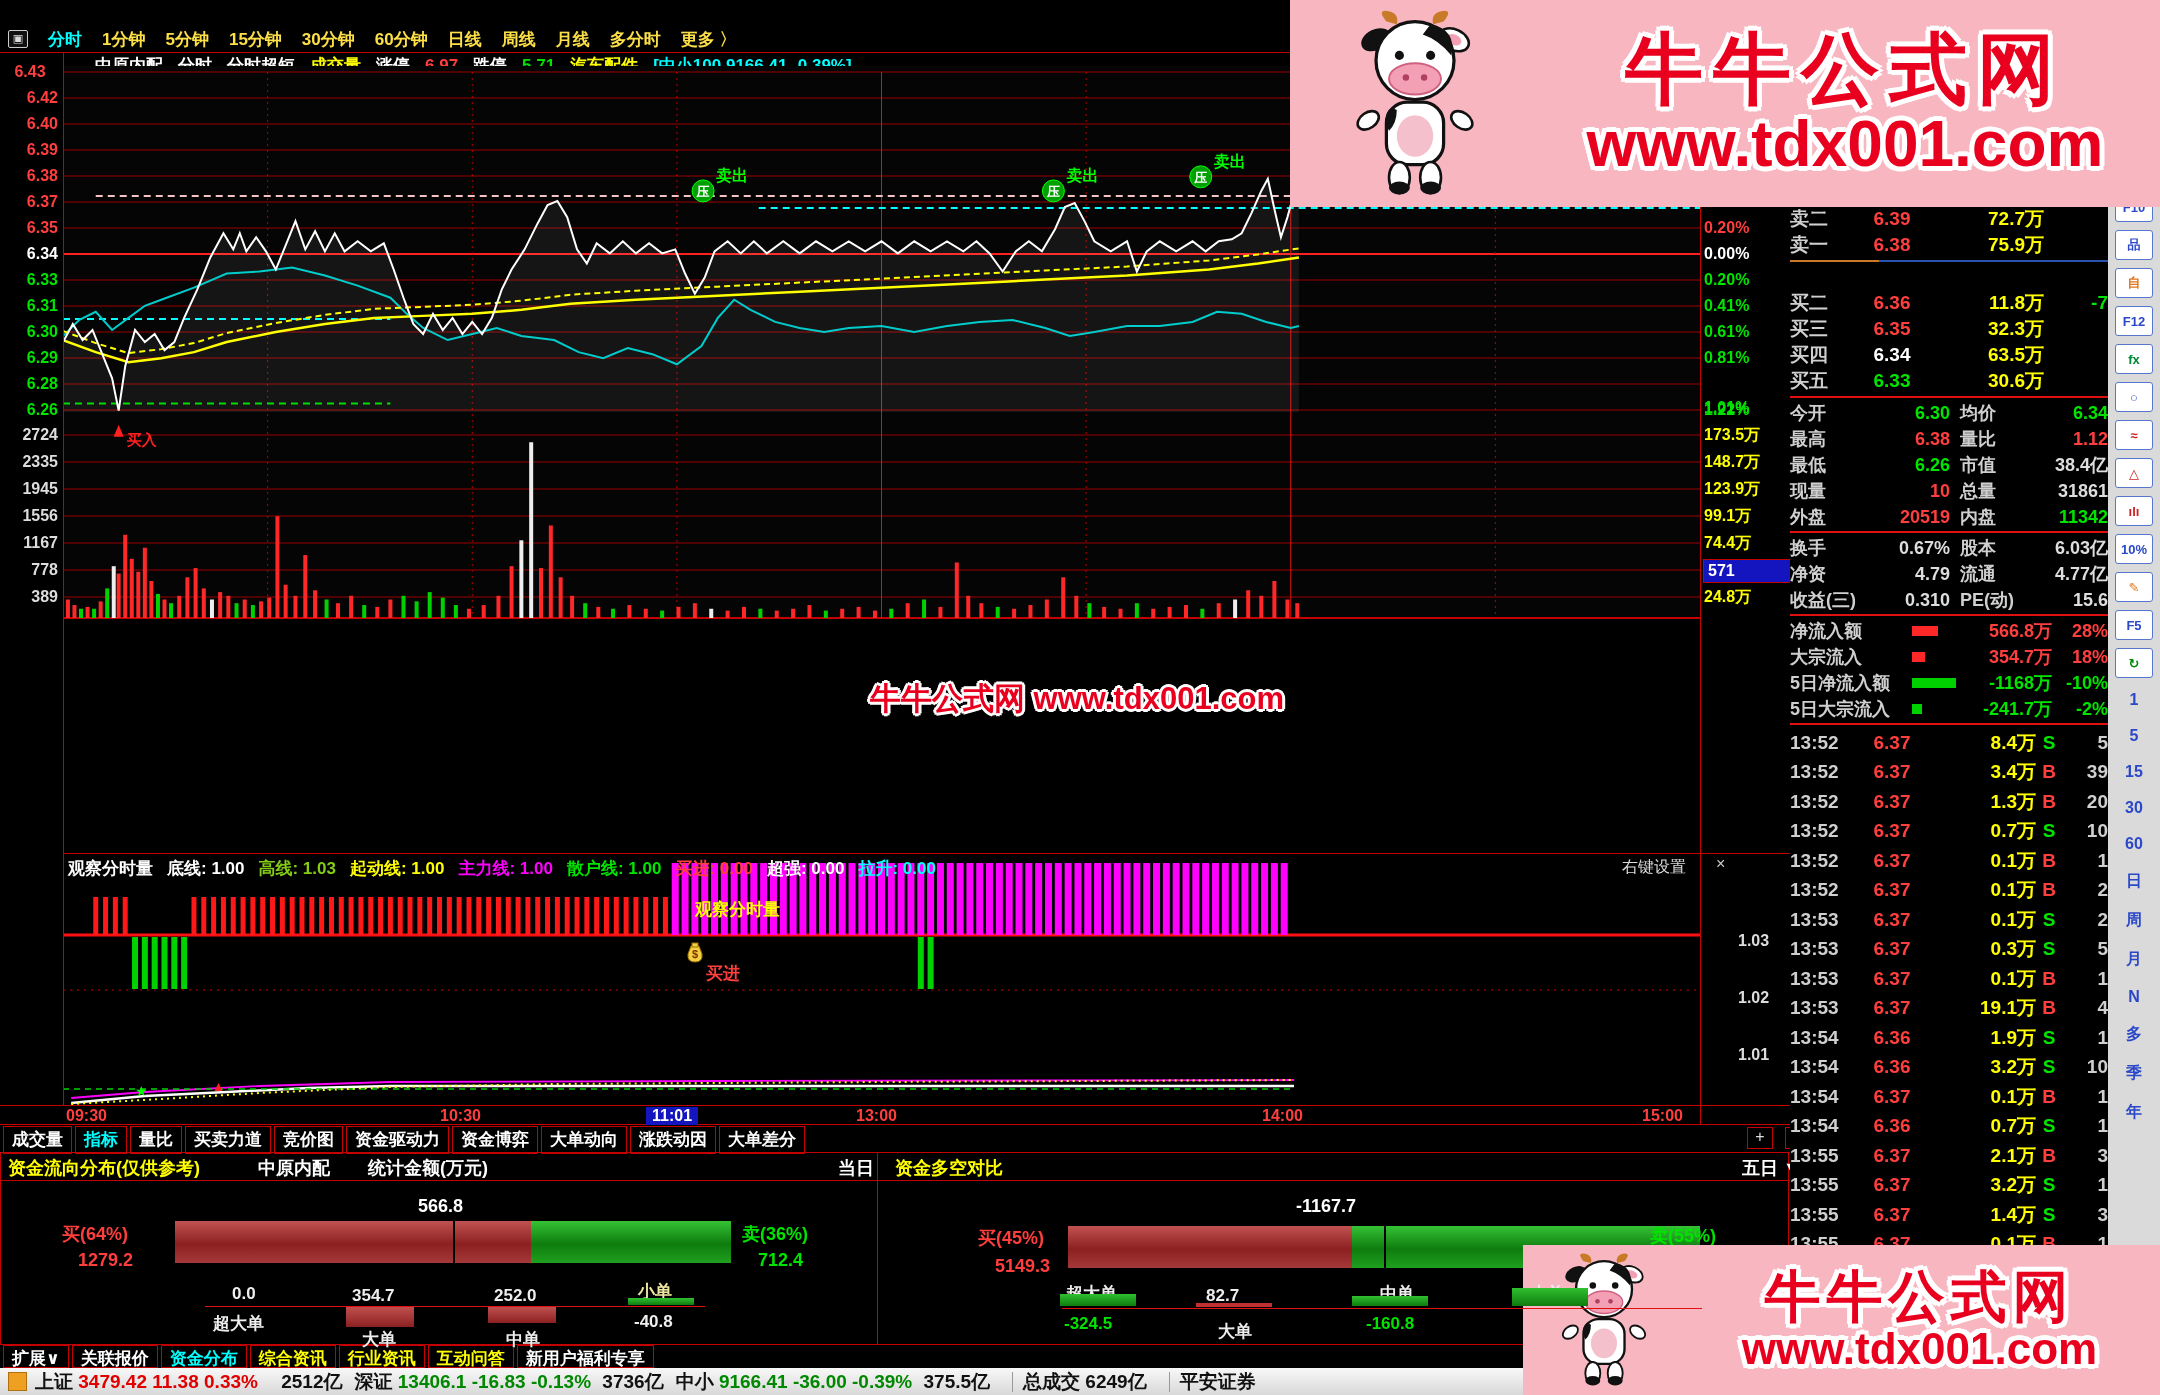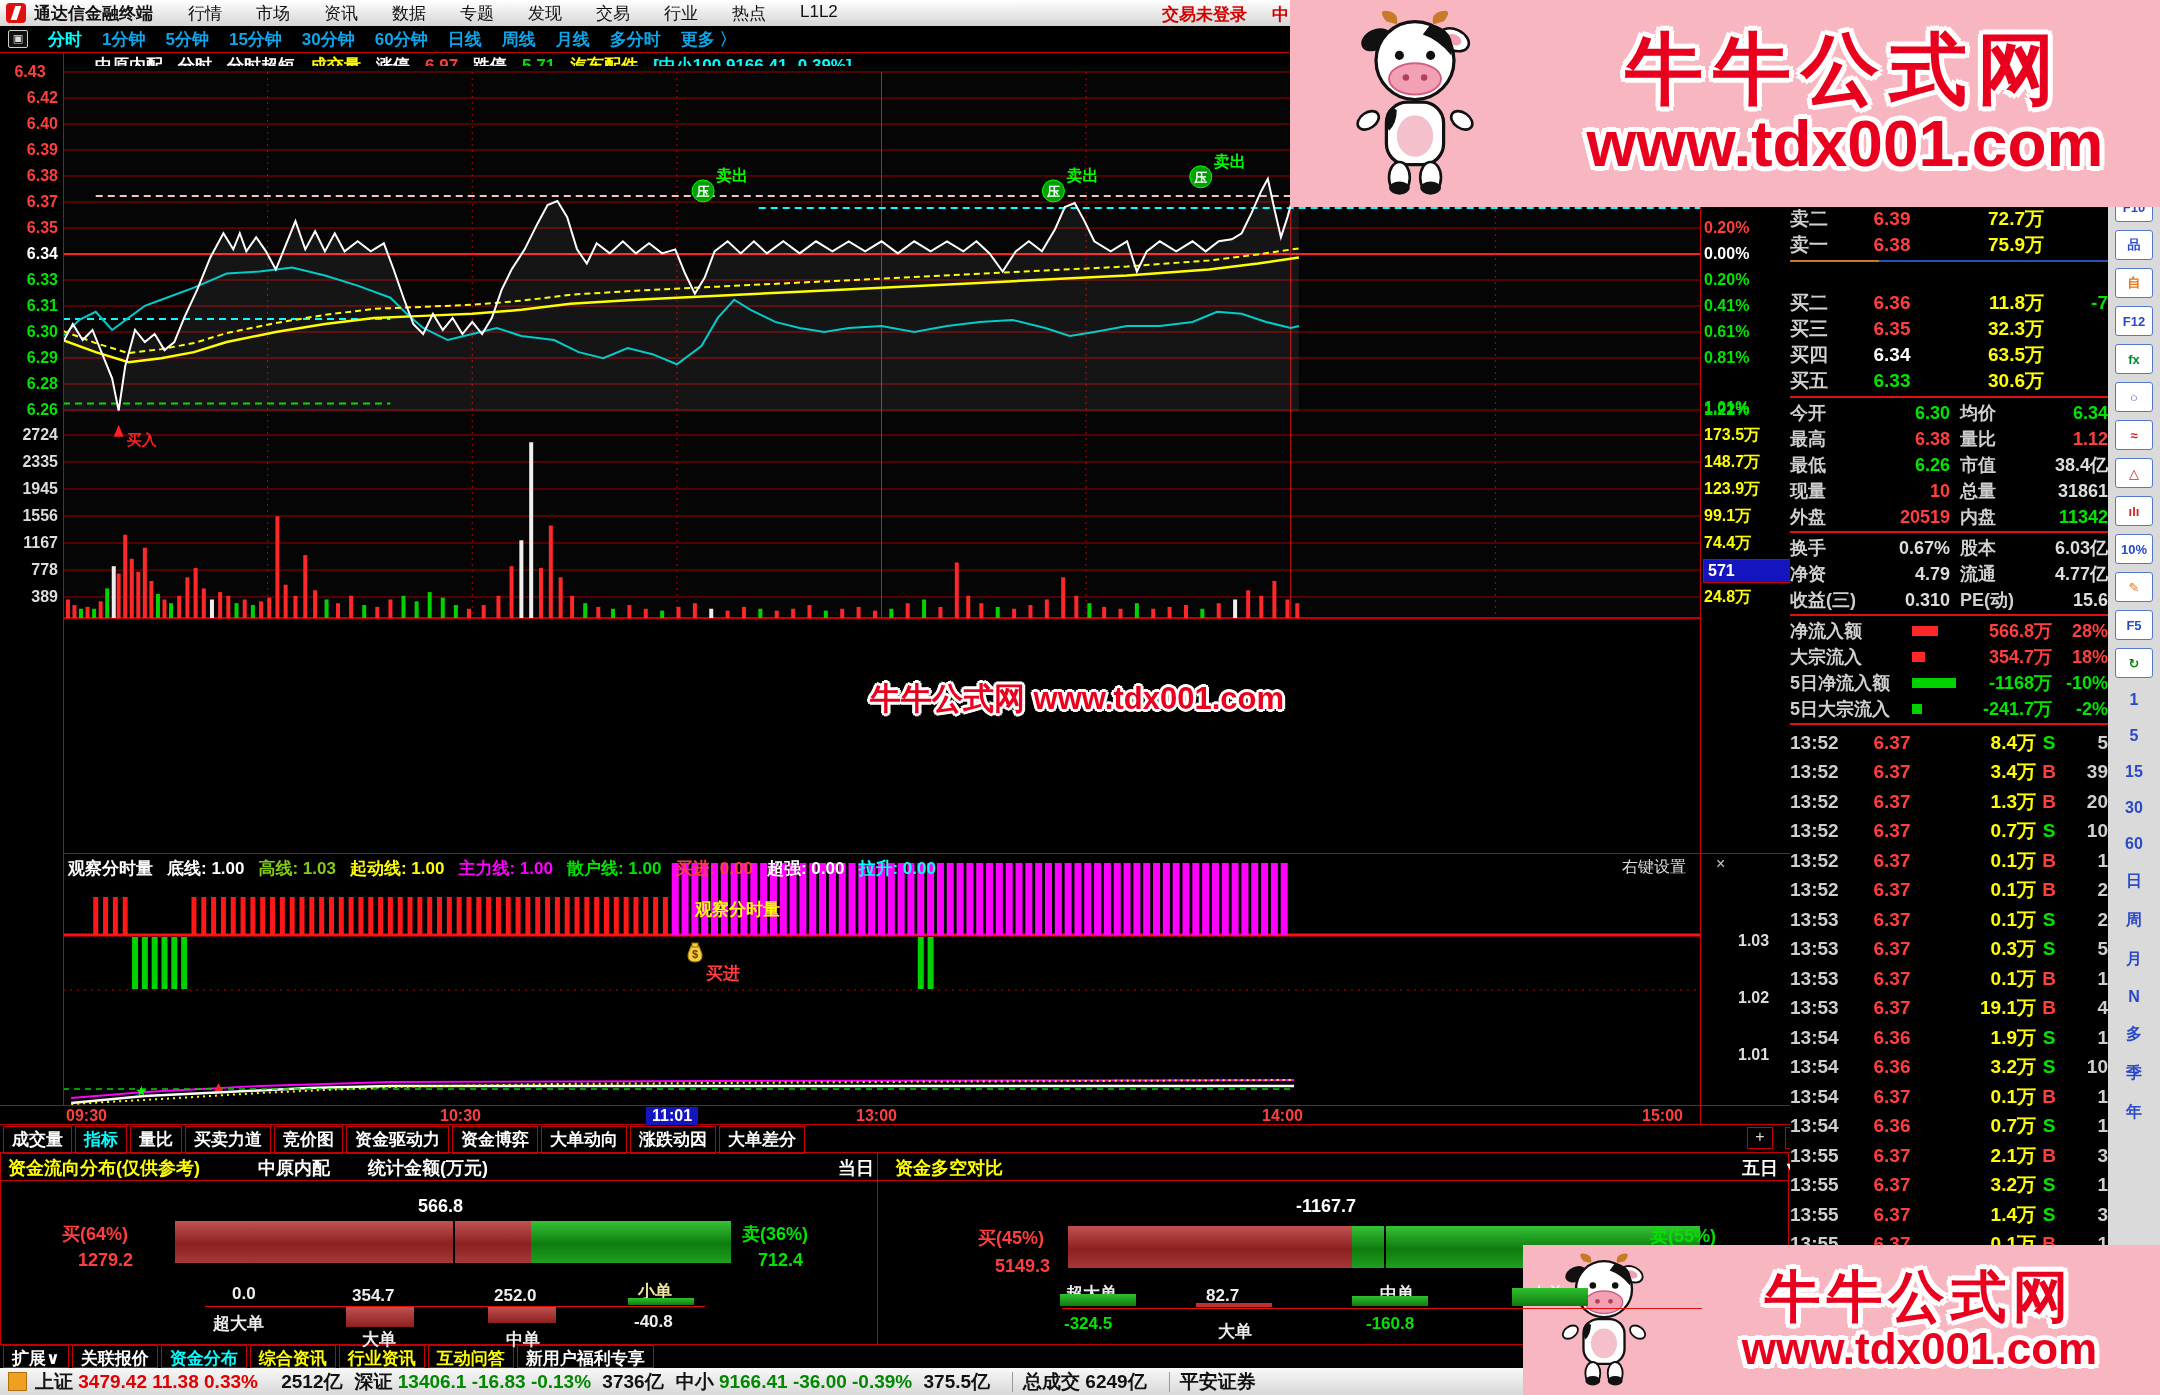--- a/index.html
+++ b/index.html
@@ -16,21 +16,21 @@
         background:#fff;transform:skewX(-18deg);}
   .app-title{font-size:17px;color:#111;font-weight:bold;margin-right:18px;}
   .menu-item{font-size:17px;color:#111;padding:0 17px;}
   .login-status{position:absolute;left:1162px;top:3px;font-size:17px;color:#d00000;font-weight:bold;}
   .login-suffix{position:absolute;left:1272px;top:3px;font-size:17px;color:#d00000;font-weight:bold;}
   
   .periodbar{position:absolute;top:26px;left:0;width:2160px;height:26px;background:#000;
              display:flex;align-items:center;}
   .period-icon{width:18px;height:16px;border:1px solid #ccc;border-radius:2px;margin:0 10px 0 8px;
                background:#111;color:#ddd;font-size:11px;line-height:15px;text-align:center;}
-  .period-item{font-size:17px;color:#0ea5e9;padding:0 10px;font-weight:bold;}
+  .period-item{font-size:17px;color:#fde047;padding:0 10px;font-weight:bold;}
   .period-item.active{color:#00ffff;}
   
   .chart-header{position:absolute;top:54px;left:95px;display:flex;gap:15px;font-size:17px;
                 font-weight:bold;align-items:center;}
   
   .tw{color:#ffffff;} .tr{color:#ff3e3e;} .tg{color:#00e400;} .ty{color:#ffff00;}
   .tc{color:#00ffff;} .tgray{color:#cfcfcf;} .tpale{color:#dddddd;}
   .axis-label{position:absolute;font-size:16px;font-weight:bold;transform:translateY(-50%);}
   .time-label{position:absolute;top:1107px;font-size:16px;font-weight:bold;color:#ff3e3e;}
   .time-label.hl{background:#1515c0;color:#fff;padding:0 6px;}
@@ -89,38 +89,20 @@
   .wm-center{position:absolute;top:678px;left:870px;font-size:31px;font-weight:bold;color:#e8001e;
              white-space:nowrap;text-shadow:-2px -2px 0 #fff,2px -2px 0 #fff,-2px 2px 0 #fff,
              2px 2px 0 #fff,-3px 0 0 #fff,3px 0 0 #fff,0 -3px 0 #fff,0 3px 0 #fff;}
   .overlay-label{position:absolute;font-size:17px;font-weight:bold;}
 </style>
 </head>
 <body>
 
 <div class="screen">
 
-  <div class="menubar">
-    <div class="logo"></div>
-    <div class="app-title">通达信金融终端</div>
-    <div id="menu-items" style="display:flex;">
-        <div class="menu-item">行情</div>
-        <div class="menu-item">市场</div>
-        <div class="menu-item">资讯</div>
-        <div class="menu-item">数据</div>
-        <div class="menu-item">专题</div>
-        <div class="menu-item">发现</div>
-        <div class="menu-item">交易</div>
-        <div class="menu-item">行业</div>
-        <div class="menu-item">热点</div>
-        <div class="menu-item">L1L2</div>
-      </div>
-    <div class="login-status">交易未登录</div>
-    <div class="login-suffix">中</div>
-  </div>
 
   <div class="periodbar">
     <div class="period-icon">▣</div>
     <div id="period-items" style="display:flex;">
         <div class="period-item active">分时</div>
         <div class="period-item">1分钟</div>
         <div class="period-item">5分钟</div>
         <div class="period-item">15分钟</div>
         <div class="period-item">30分钟</div>
         <div class="period-item">60分钟</div>

